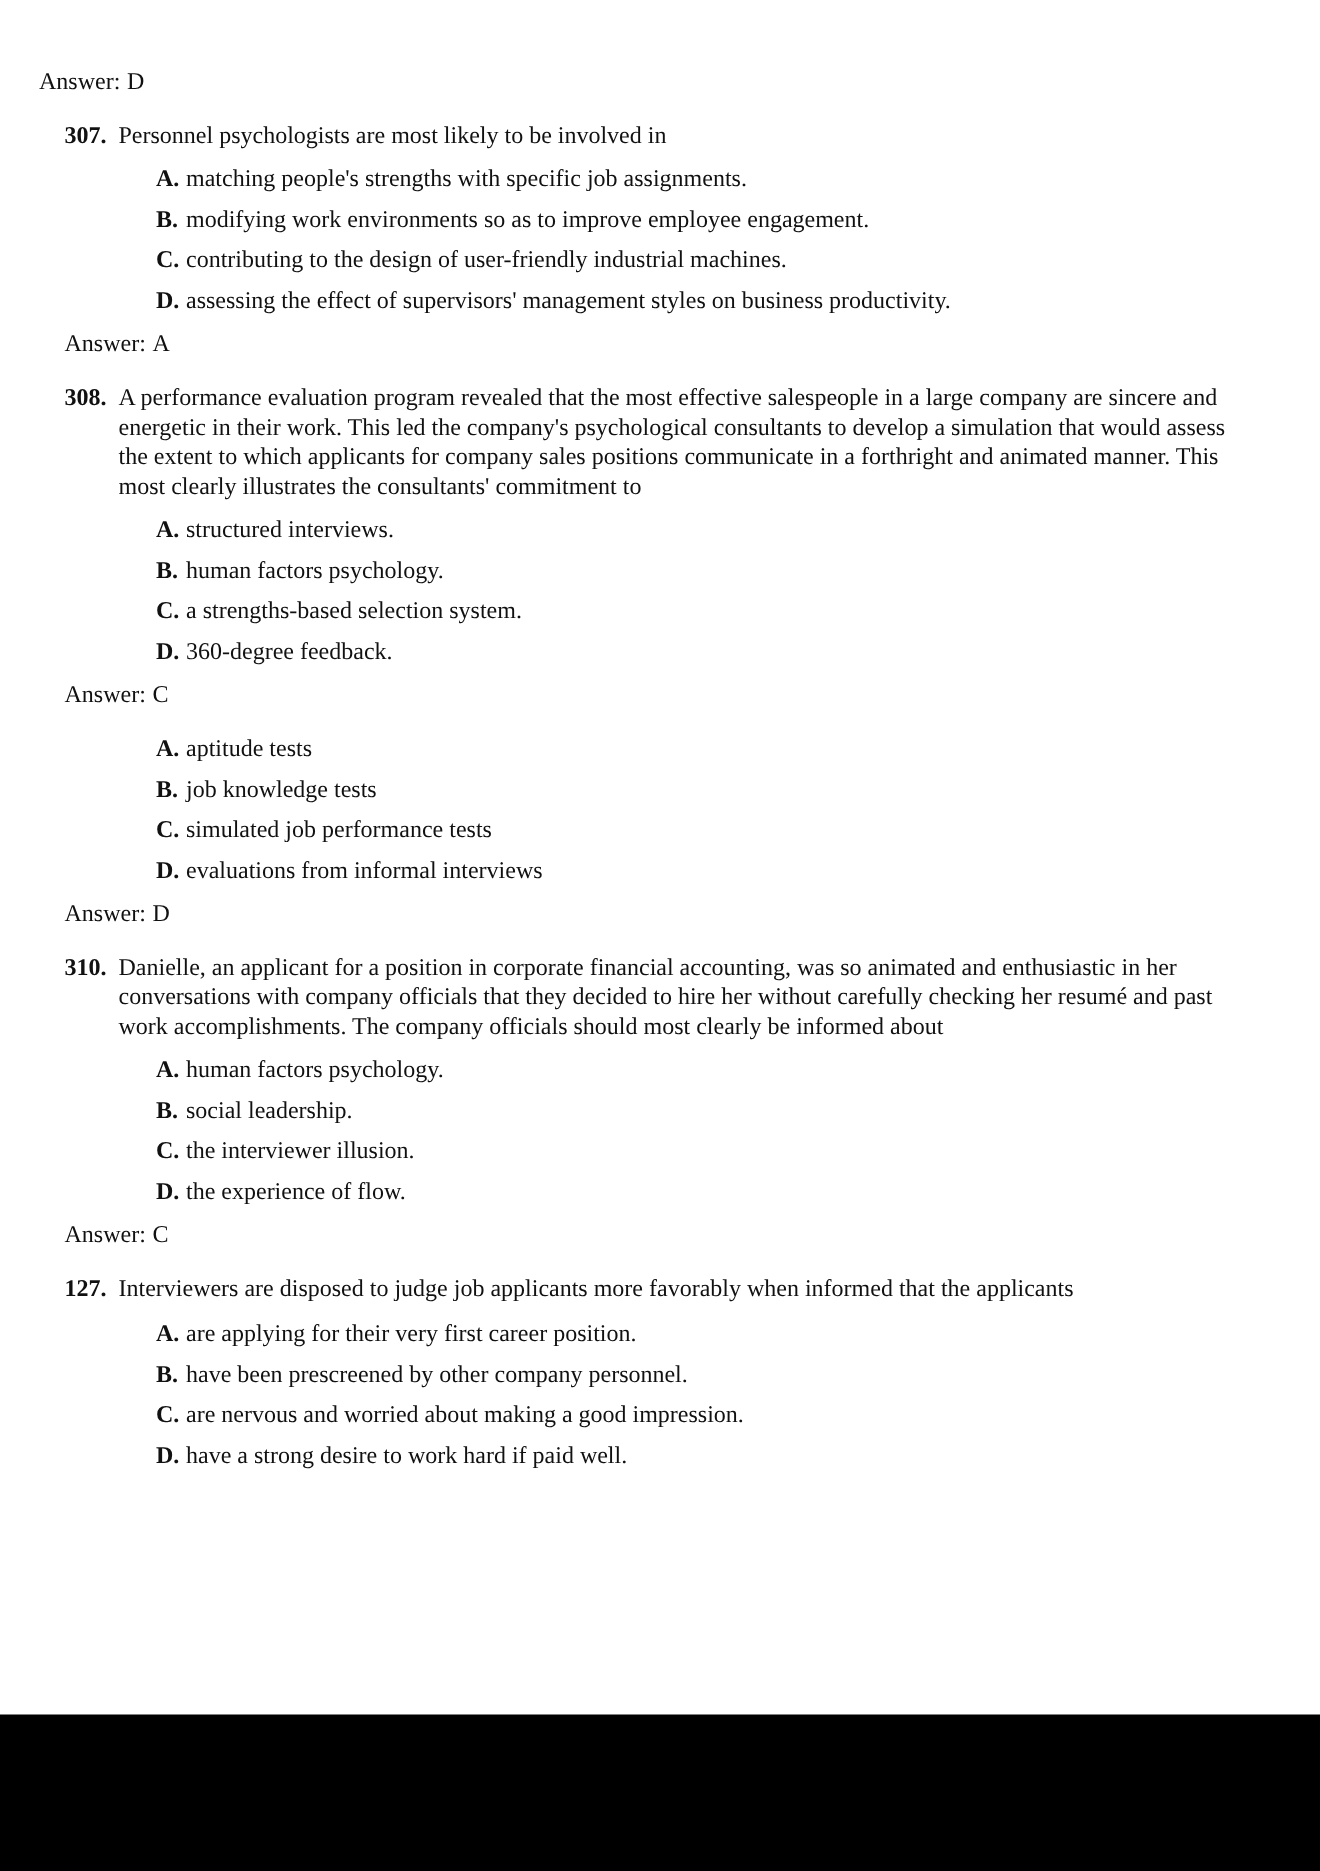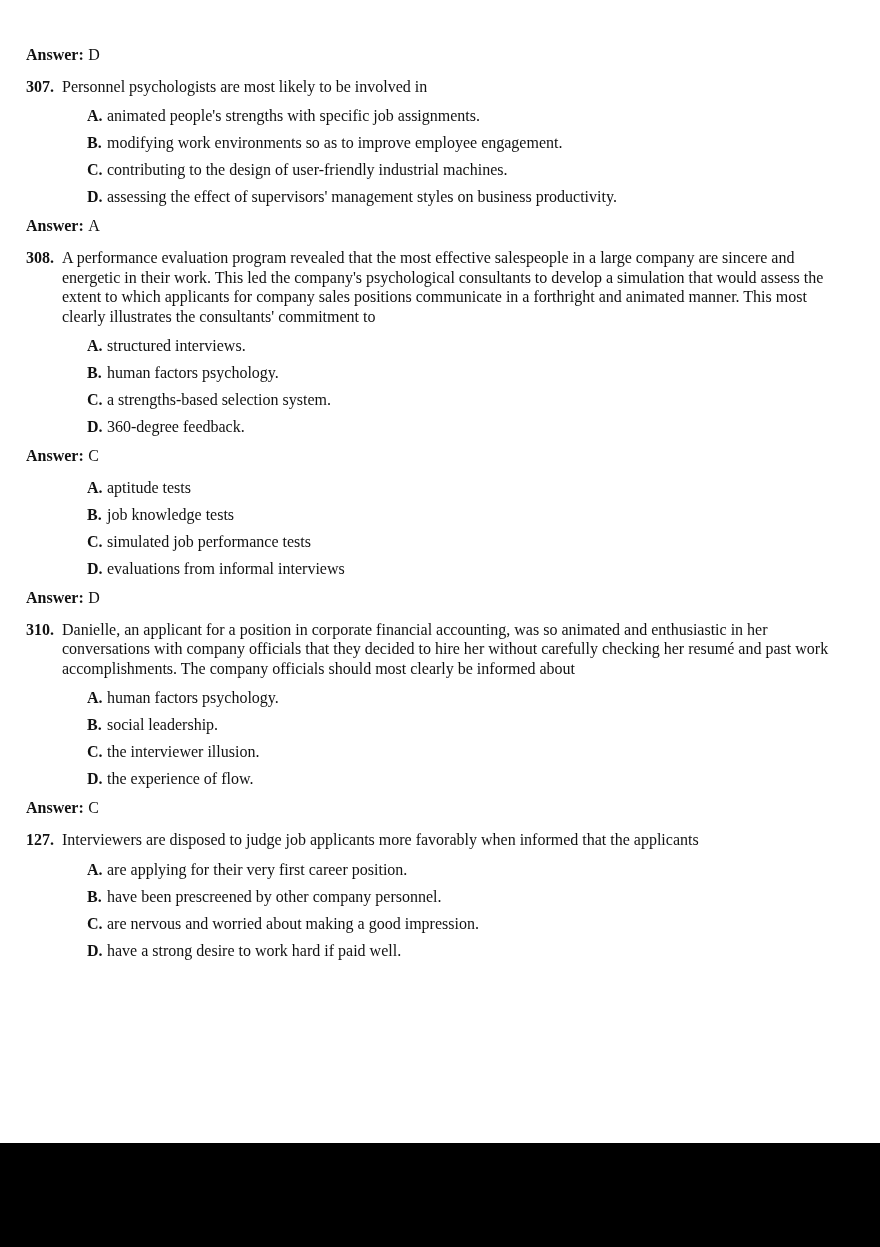--- a/index.html
+++ b/index.html
@@ -19,23 +19,23 @@
     height: 1247px;
     padding: 45px 32px 0 26px;
     background: #ffffff;
   }
   .answer-line {
     font-size: 16px;
     line-height: 19px;
     margin-bottom: 13px;
     white-space: nowrap;
   }
-  .ans-label { font-weight: bold; margin-right: 0.28em; }
+  .ans-label { font-weight: normal; margin-right: 0.28em; }
   .ans-value { font-weight: normal; }
-  .question { margin: 0; }
+  .question { margin: 17px; }
   .q-head {
     display: flex;
     align-items: flex-start;
     font-size: 16px;
     line-height: 19.4px;
     margin-bottom: 10px;
   }
   .q-num {
     font-weight: bold;
     flex: 0 0 36px;
@@ -73,21 +73,21 @@
   <p class="answer-line"><span class="ans-label">Answer:</span><span class="ans-value">D</span></p>
 
   <div class="question">
     <div class="q-head">
       <span class="q-num">307.</span>
       <span class="q-text">Personnel psychologists are most likely to be involved in</span>
     </div>
     <div class="options">
       <div class="option">
         <span class="opt-letter">A.</span>
-        <span class="opt-text">animated people's strengths with specific job assignments.</span>
+        <span class="opt-text">matching people's strengths with specific job assignments.</span>
       </div>
       <div class="option">
         <span class="opt-letter">B.</span>
         <span class="opt-text">modifying work environments so as to improve employee engagement.</span>
       </div>
       <div class="option">
         <span class="opt-letter">C.</span>
         <span class="opt-text">contributing to the design of user-friendly industrial machines.</span>
       </div>
       <div class="option">

